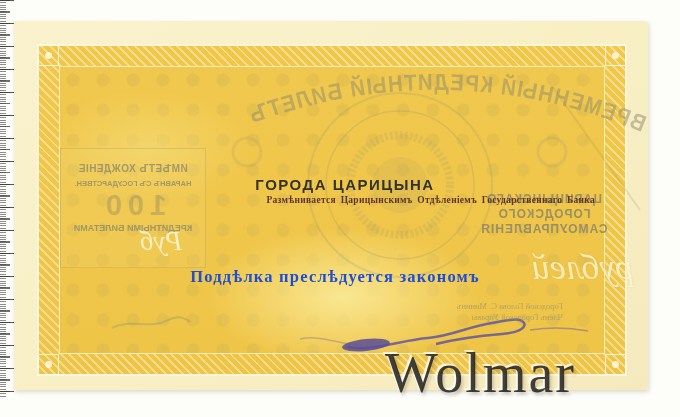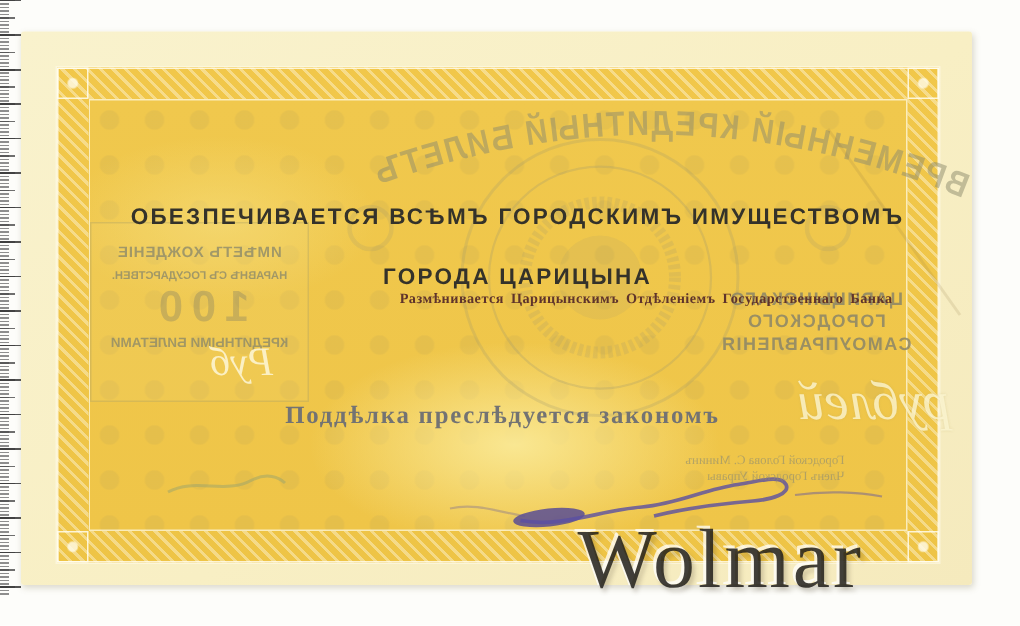--- a/index.html
+++ b/index.html
@@ -96,21 +96,21 @@
   .t-g2 { top:176px; }
   .t-exchange {
     position:absolute; left:95px; width:500px; text-align:right;
     color:#5f342b; font-family:Liberation Serif, serif;
     font-weight:bold; font-size:9.5px; line-height:11px;
     letter-spacing:.3px; word-spacing:2px;
   }
   .t-e1{top:195px} .t-e2{top:206px} .t-e3{top:217px}
   .t-warning {
     position:absolute; left:85px; top:267px; width:500px; text-align:center;
-    color:#737373; font-family:"Liberation Serif", serif;
+    color:#1d4ed8; font-family:"Liberation Serif", serif;
     font-weight:bold; font-size:16.5px; letter-spacing:1.2px;
   }
 
   
   .overlay { position:absolute; left:0; top:0; pointer-events:none; }
 
   
   .wolmar {
     position:absolute; left:385px; top:336px;
     font-family:"Liberation Serif", serif;
@@ -182,20 +182,19 @@
     <div>ГОРОДСКОГО</div>
     <div>САМОУПРАВЛЕНІЯ</div>
   </div>
   <div class="st-script-right mirror">рублей</div>
 
   <div class="st-bottom mirror">
     <div>Городской Голова С. Мининъ</div>
     <div>Членъ Городской Управы</div>
   </div>
 
-  <div class="t-guarantee t-g1">ОБЕЗПЕЧИВАЕТСЯ ВСѢМЪ ГОРОДСКИМЪ ИМУЩЕСТВОМЪ</div>
   <div class="t-guarantee t-g2">ГОРОДА ЦАРИЦЫНА</div>
   <div class="t-exchange t-e1">Размѣнивается Царицынскимъ Отдѣленіемъ Государственнаго Банка</div>
   <div class="t-warning">Поддѣлка преслѣдуется закономъ</div>
 
   <div class="wolmar">Wolmar</div>
 
 </div>
 
 </body></html>

